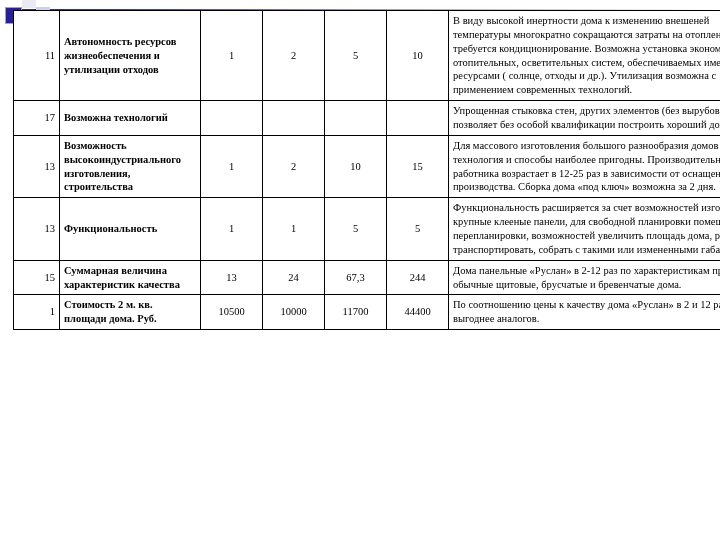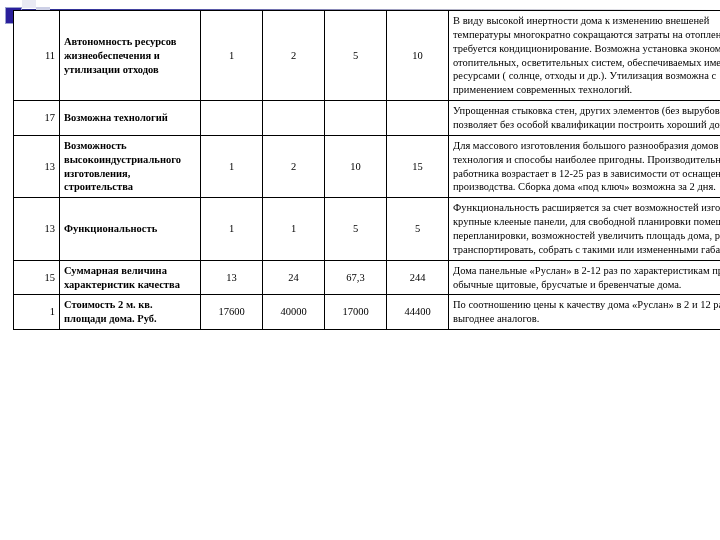--- a/index.html
+++ b/index.html
@@ -168,22 +168,22 @@
         <td class="c-num">13</td>
         <td class="c-num">24</td>
         <td class="c-num">67,3</td>
         <td class="c-num">244</td>
         <td class="c-note">Дома панельные «Руслан» в 2-12 раз по характеристикам превосходят обычные щитовые, брусчатые и бревенчатые дома.</td>
       </tr>
 
       <tr class="r-note-top">
         <td class="c-idx">1</td>
         <td class="c-crit">Стоимость 2 м. кв. площади дома. Руб.</td>
-        <td class="c-num">17600</td>
-        <td class="c-num">40000</td>
-        <td class="c-num">17000</td>
+        <td class="c-num">10500</td>
+        <td class="c-num">10000</td>
+        <td class="c-num">11700</td>
         <td class="c-num">44400</td>
         <td class="c-note">По соотношению цены к качеству дома «Руслан» в 2 и 12 раз выгоднее аналогов.</td>
       </tr>
 
     </tbody>
   </table>
 </div>
 
 </body></html>

